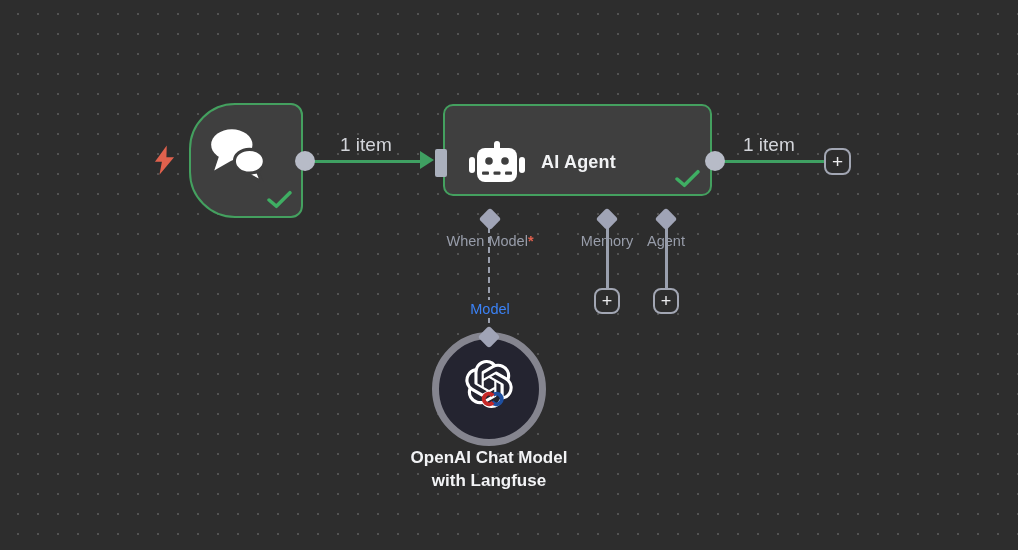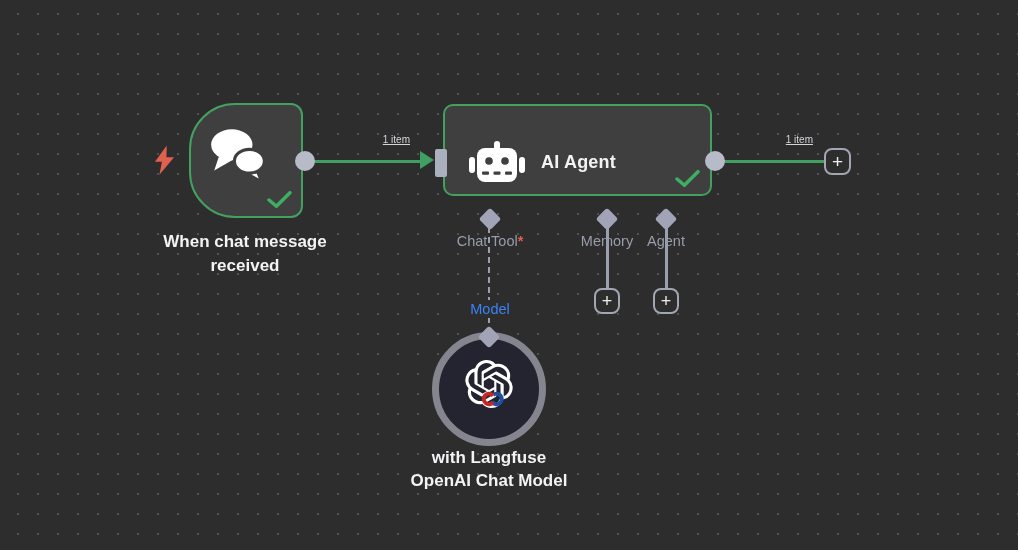--- a/index.html
+++ b/index.html
@@ -59,21 +59,21 @@
   }
   .conn{position:absolute;height:2.5px;background:#3fa062;z-index:2;}
   .conn-1{left:305px;top:160px;width:117px;}
   .conn-2{left:715px;top:160px;width:112px;}
   .arrowhead{
     position:absolute;left:420px;top:151px;width:0;height:0;z-index:3;
     border-top:9px solid transparent;border-bottom:9px solid transparent;
     border-left:14px solid #3fa062;
   }
   .conn-label{
-    position:absolute;color:#d3d5da;font-size:10px;text-align:right;z-index:4;text-decoration:underline;
+    position:absolute;color:#d3d5da;font-size:19px;text-align:left;z-index:4;
   }
   .vline{position:absolute;width:2.5px;background:#9aa0ae;z-index:1;}
   .vline-memory{left:606px;top:227px;height:62px;}
   .vline-tool{left:665px;top:227px;height:62px;}
   .dashline{
     position:absolute;left:488px;top:227px;height:106px;width:0;
     border-left:2.5px dashed #9aa0ae;z-index:1;
   }
   .port-label{
     position:absolute;color:#989daa;font-size:14.5px;text-align:center;z-index:4;
@@ -130,21 +130,20 @@
           <path d="M49 45 L53 55 L38 47 Z" fill="#ffffff"></path>
           <ellipse cx="41" cy="35" rx="14.5" ry="11.5" fill="#ffffff"></ellipse>
         </g>
       </g>
     </svg>
     <svg class="check check-trigger" viewBox="0 0 24 18">
       <polyline points="2,9.5 9,15.5 22,2.5" fill="none" stroke="#3fae63" stroke-width="3.4" stroke-linecap="round" stroke-linejoin="round"></polyline>
     </svg>
   </div>
   <div class="port-circle" style="left:295px;top:151px;"></div>
-  <div class="node-label label-trigger">When chat message received</div>
 
   <div class="input-rect"></div>
 
   <div class="node node-agent">
     <svg width="60" height="50" viewBox="0 0 60 50" style="position:absolute;left:22px;top:33px;">
       <rect x="27" y="2" width="6" height="11" rx="3" fill="#ffffff"></rect>
       <rect x="10" y="9" width="40" height="34" rx="8" fill="#ffffff"></rect>
       <rect x="2" y="18" width="6" height="16" rx="3" fill="#ffffff"></rect>
       <rect x="52" y="18" width="6" height="16" rx="3" fill="#ffffff"></rect>
       <circle cx="22" cy="22" r="3.8" fill="#3f3f3f"></circle>
@@ -163,37 +162,37 @@
   <div class="vline vline-memory"></div>
   <div class="vline vline-tool"></div>
   <div class="dashline"></div>
   <div class="model-label">Model</div>
 
   <div class="diamond" style="left:482px;top:211px;"></div>
   <div class="diamond" style="left:599px;top:211px;"></div>
   <div class="diamond" style="left:658px;top:211px;"></div>
 
   <div class="port-label" style="left:430px;top:233px;width:120px;">
-    <span>Chat Tool</span><span class="req">*</span>
+    <span>When Model</span><span class="req">*</span>
   </div>
   <div class="port-label" style="left:567px;top:233px;width:80px;">Memory</div>
   <div class="port-label" style="left:636px;top:233px;width:60px;">Agent</div>
 
   <div class="plus-btn plus-sm plus-memory">+</div>
   <div class="plus-btn plus-sm plus-tool">+</div>
 
   <div class="diamond" style="left:481px;top:329px;"></div>
 
   <div class="node-model">
     <svg class="openai-svg" width="48" height="48" viewBox="0 0 24 24">
       <path fill="#ffffff" d="M22.2819 9.8211a5.9847 5.9847 0 0 0-.5157-4.9108 6.0462 6.0462 0 0 0-6.5098-2.9A6.0651 6.0651 0 0 0 4.9807 4.1818a5.9847 5.9847 0 0 0-3.9977 2.9 6.0462 6.0462 0 0 0 .7427 7.0966 5.98 5.98 0 0 0 .511 4.9107 6.051 6.051 0 0 0 6.5146 2.9001A5.9847 5.9847 0 0 0 13.2599 24a6.0557 6.0557 0 0 0 5.7718-4.2058 5.9894 5.9894 0 0 0 3.9977-2.9001 6.0557 6.0557 0 0 0-.7475-7.073zM13.2599 22.4287a4.4755 4.4755 0 0 1-2.8764-1.04l.1419-.0804 4.7783-2.7582a.7948.7948 0 0 0 .3927-.6813v-6.7369l2.02 1.1686a.071.071 0 0 1 .038.0615v5.5826a4.504 4.504 0 0 1-4.4945 4.4944zm-9.6607-4.1254a4.4708 4.4708 0 0 1-.5346-3.0137l.142.0852 4.783 2.7582a.7712.7712 0 0 0 .7806 0l5.8428-3.3685v2.3324a.0804.0804 0 0 1-.0332.0615L9.74 19.9502a4.4992 4.4992 0 0 1-6.1408-1.6464zM2.3408 7.8956a4.485 4.485 0 0 1 2.3655-1.9728V11.6a.7664.7664 0 0 0 .3879.6765l5.8144 3.3543-2.0201 1.1685a.0757.0757 0 0 1-.071 0l-4.8303-2.7865A4.504 4.504 0 0 1 2.3408 7.8956zm16.5963 3.8558L13.1038 8.364 15.1192 7.2a.0757.0757 0 0 1 .071 0l4.8303 2.7913a4.4944 4.4944 0 0 1-.6765 8.1042v-5.6772a.79.79 0 0 0-.407-.667zm2.0107-3.0231l-.142-.0852-4.7735-2.7818a.7759.7759 0 0 0-.7854 0L9.409 9.2297V6.8974a.0662.0662 0 0 1 .0284-.0615l4.8303-2.7866a4.4992 4.4992 0 0 1 6.6802 4.66zM8.3065 12.863l-2.02-1.1638a.0804.0804 0 0 1-.038-.0567V6.0742a4.4992 4.4992 0 0 1 7.3757-3.4537l-.142.0805L8.704 5.459a.7948.7948 0 0 0-.3927.6813zm1.0976-2.3654l2.602-1.4998 2.6069 1.4998v2.9994l-2.5974 1.4997-2.6067-1.4997Z"></path>
     </svg>
     <svg class="langfuse-svg" width="26" height="18" viewBox="0 0 26 18">
       <circle cx="16.5" cy="9" r="5.2" fill="none" stroke="#1e4fa0" stroke-width="4" stroke-dasharray="25 8" transform="rotate(-130 16.5 9)"></circle>
       <circle cx="9" cy="9" r="5.2" fill="none" stroke="#c62828" stroke-width="4" stroke-dasharray="25 8" transform="rotate(40 9 9)"></circle>
     </svg>
   </div>
   <div class="node-label label-model">
+    <div>OpenAI Chat Model</div>
     <div>with Langfuse</div>
-    <div>OpenAI Chat Model</div>
   </div>
 
 </div>
 
 </body></html>

